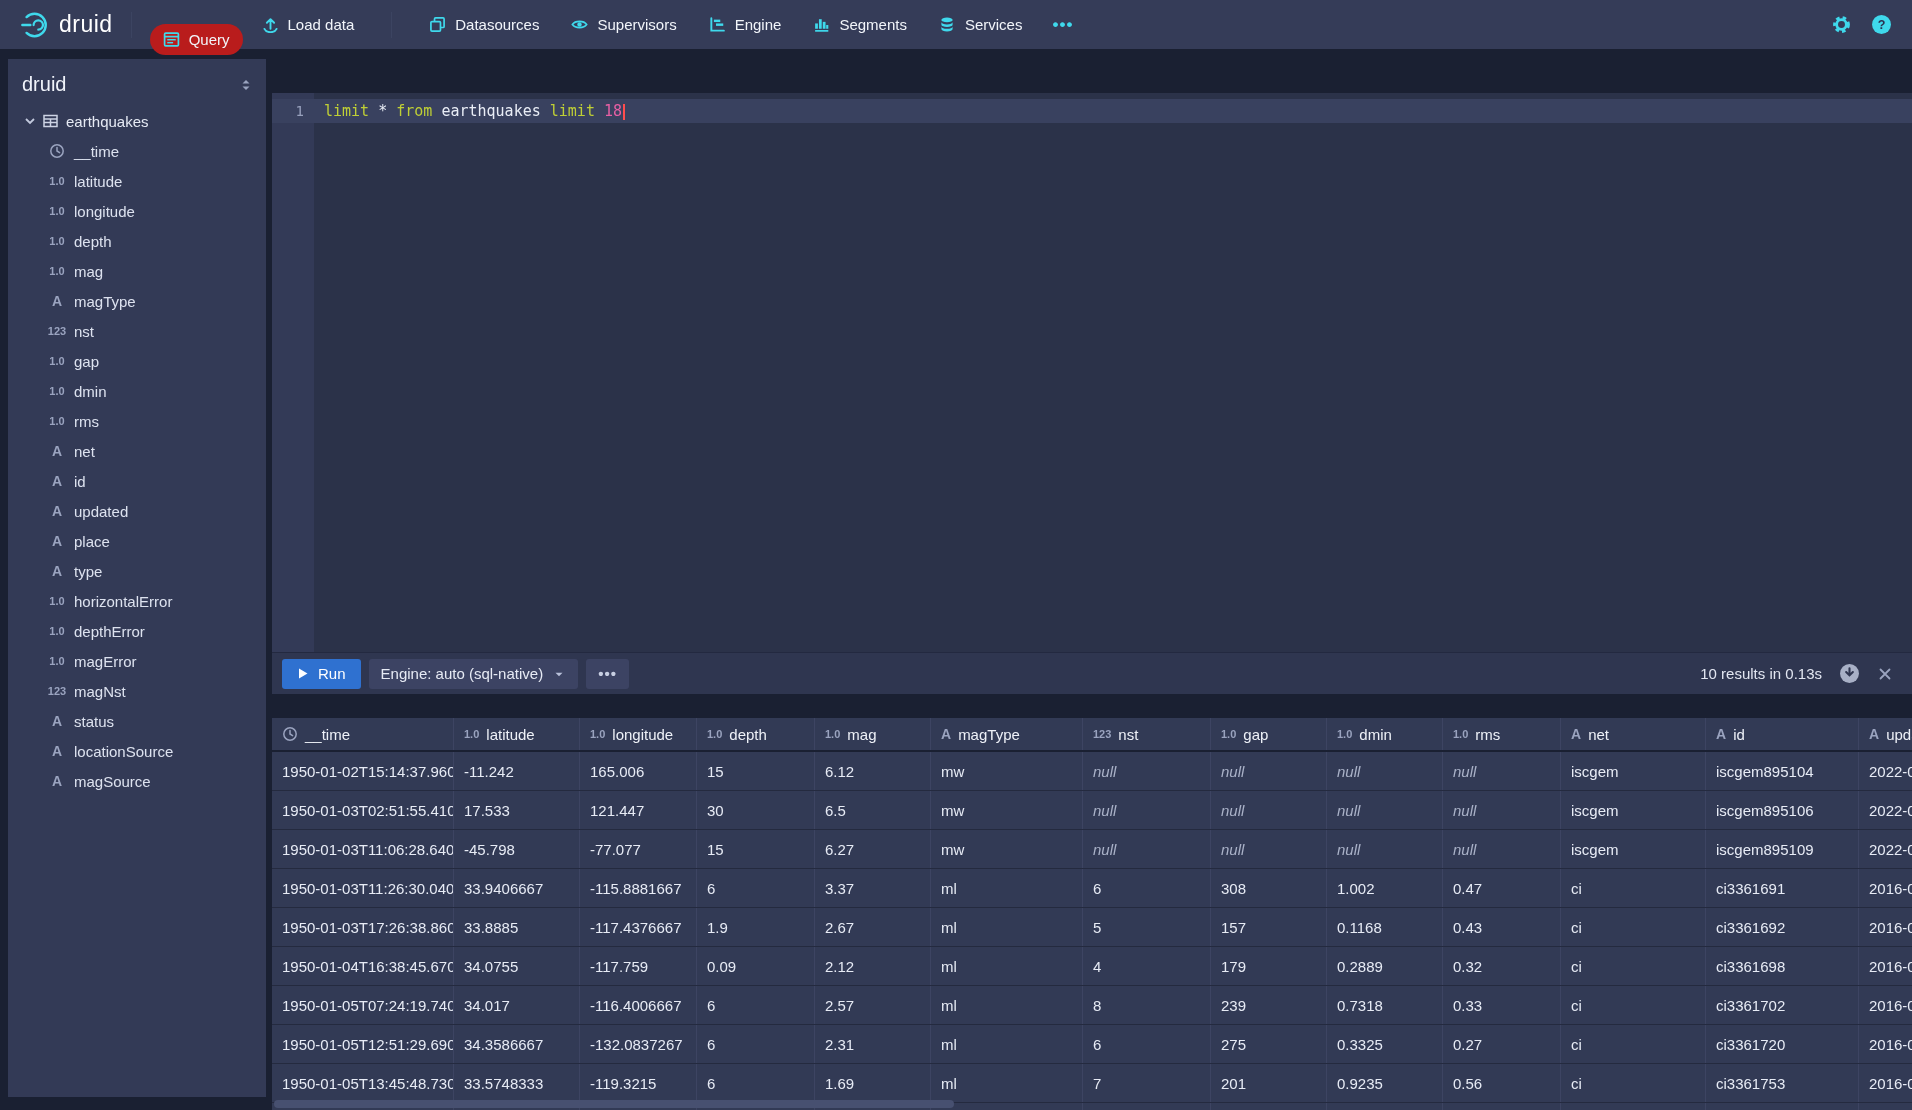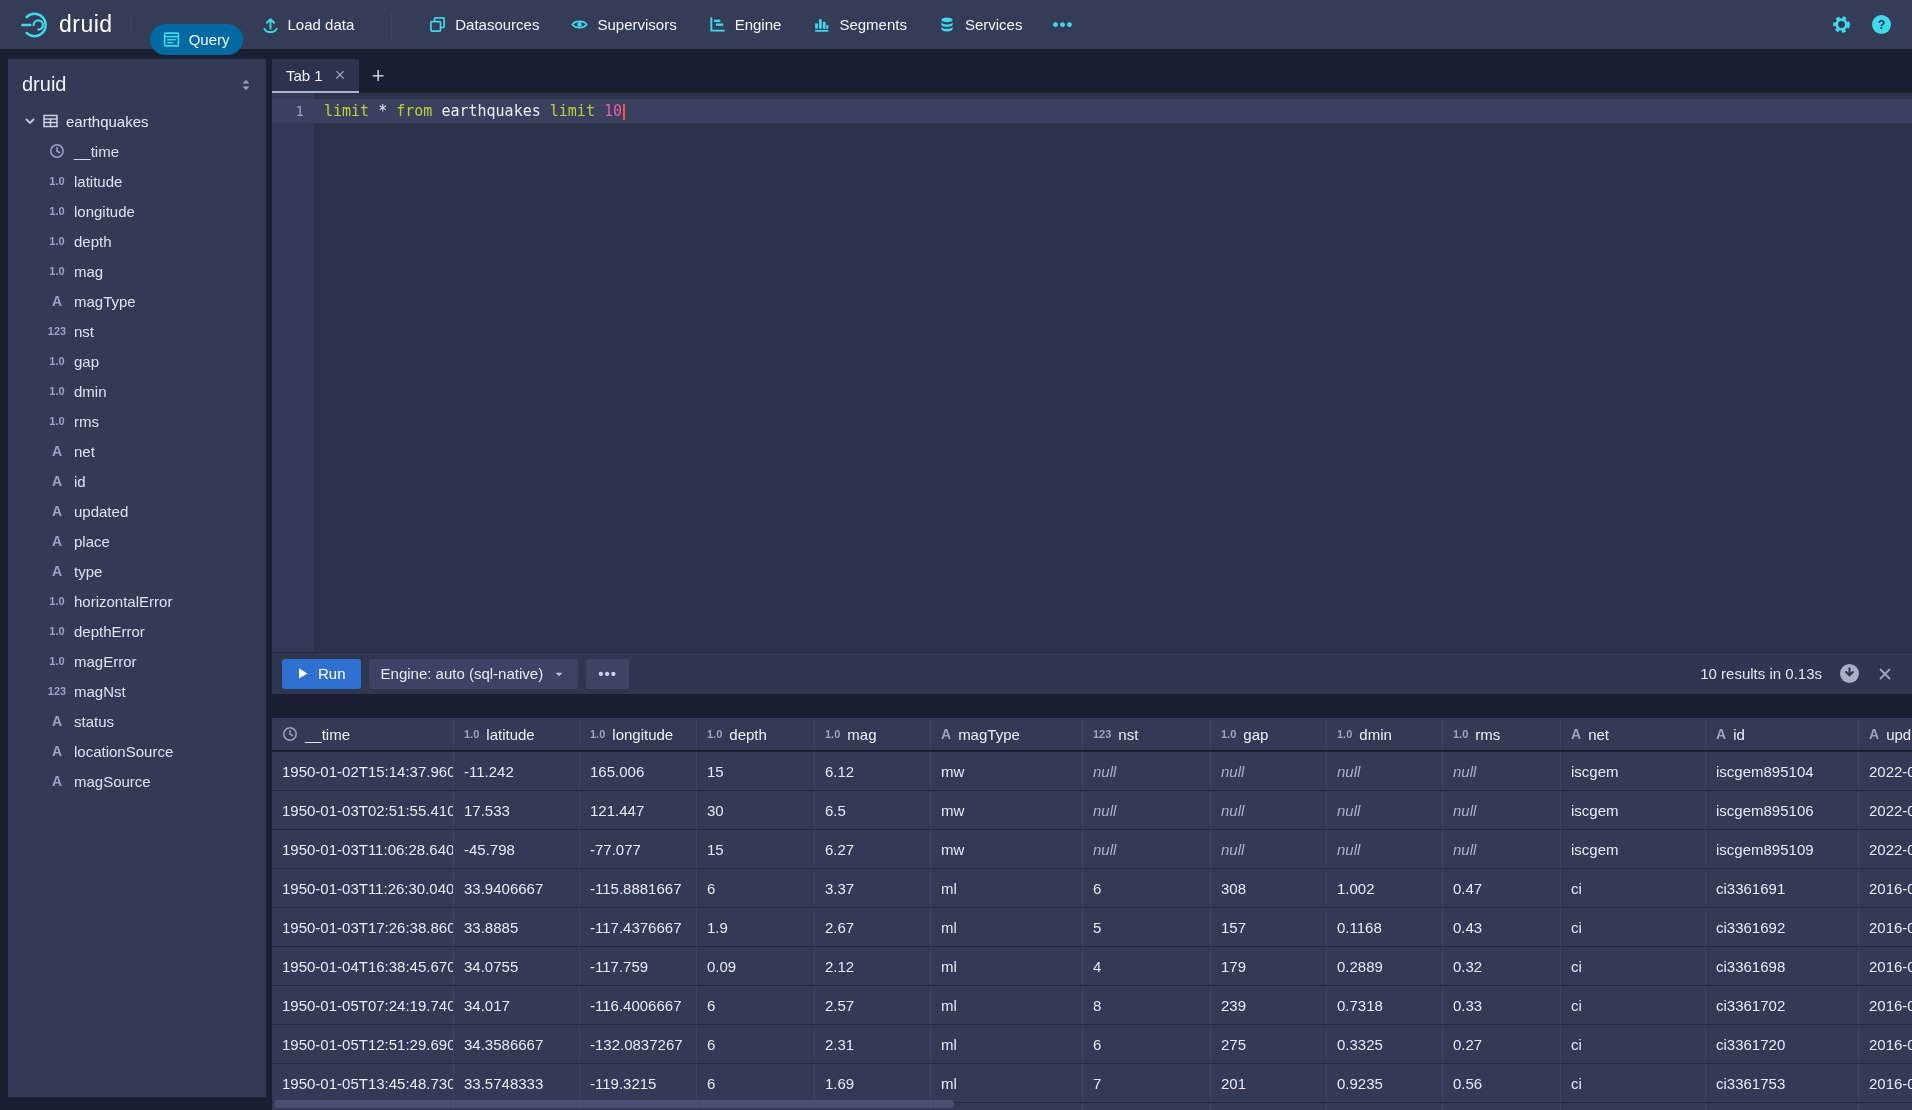--- a/index.html
+++ b/index.html
@@ -13,21 +13,21 @@
   body{background:var(--page-bg);font-family:"Liberation Sans",sans-serif;color:var(--text);position:relative;}
   svg{display:block;}
 
   
   .topbar{position:absolute;top:0;left:0;right:0;height:49px;background:var(--topbar-bg);display:flex;align-items:center;padding:0 16px;}
   .brand{display:flex;align-items:center;gap:9px;margin-left:4px;}
   .brand-word{font-size:23px;font-weight:500;letter-spacing:.5px;color:#fff;}
   .tb-divider{width:1px;height:26px;background:#4a527359;margin:0 18px;}
   .nav{display:flex;align-items:center;gap:6px;}
   .nav-item{display:flex;align-items:center;gap:9px;padding:7px 13px;border-radius:17px;cursor:pointer;}
-  .nav-item.active{background:#0369a1;margin-top:30px;}
+  .nav-item.active{background:#b91c1c;margin-top:30px;}
   .nav-label{font-size:15px;color:#f2f5fa;}
   .nav-icon{width:17px;height:17px;display:flex;align-items:center;justify-content:center;}
   .more-dots{color:var(--accent);font-size:17px;letter-spacing:1px;font-weight:bold;}
   .tb-spacer{flex:1;}
   .tb-right{display:flex;align-items:center;gap:18px;margin-right:4px;}
   .tb-iconbtn{width:22px;height:22px;display:flex;align-items:center;justify-content:center;cursor:pointer;}
 
   
   .sidebar{position:absolute;left:8px;top:59px;width:258px;bottom:13px;background:var(--panel-bg);overflow:hidden;}
   .sb-header{display:flex;align-items:center;justify-content:space-between;padding:14px 12px 10px 14px;}
@@ -307,33 +307,26 @@
       </div>
       <div class="col-row">
      <span class="t-ico t-str">A</span>
         <span class="col-label">magSource</span>
       </div>
     </div>
 </div>
 
 <div class="main">
 
-  <div class="tabstrip">
-    <div class="tab">
-      <span class="tab-label">Tab 1</span>
-      <span class="tab-close">×</span>
-    </div>
-    <div class="tab-plus">+</div>
-  </div>
 
   <div class="editor">
     <div class="gutter"></div>
     <div class="active-line"></div>
     <div class="gutter-num">1</div>
-    <div class="code-line" id="sql-line"><span class="tok-keyword">limit</span><span class="tok-plain"> * </span><span class="tok-keyword">from</span><span class="tok-plain"> earthquakes </span><span class="tok-keyword">limit</span><span class="tok-plain"> </span><span class="tok-number">10</span><span class="cursor"></span></div>
+    <div class="code-line" id="sql-line"><span class="tok-keyword">limit</span><span class="tok-plain"> * </span><span class="tok-keyword">from</span><span class="tok-plain"> earthquakes </span><span class="tok-keyword">limit</span><span class="tok-plain"> </span><span class="tok-number">18</span><span class="cursor"></span></div>
   </div>
 
   <div class="runbar">
     <div class="run-btn">
       <span>
         <svg width="12" height="13" viewBox="0 0 12 13">
             <path d="M2 1.5 L10.5 6.5 L2 11.5 Z" fill="#ffffff"></path>
           </svg>
       </span>
       <span>Run</span>

